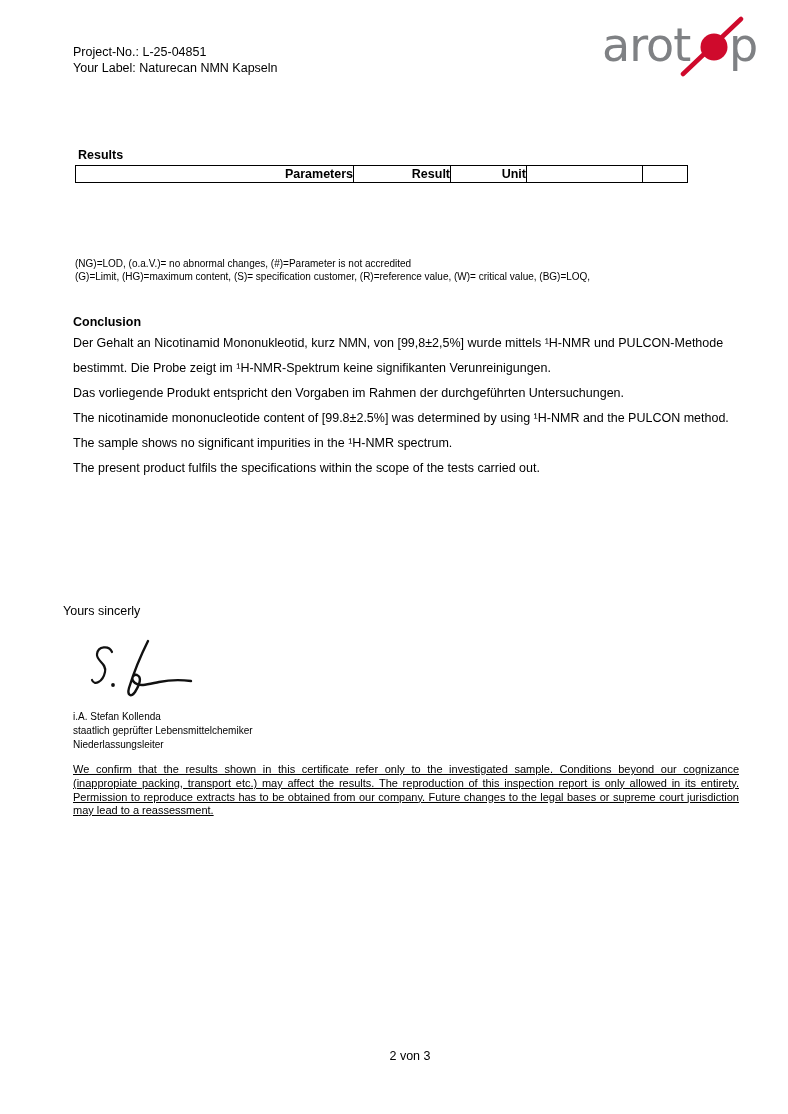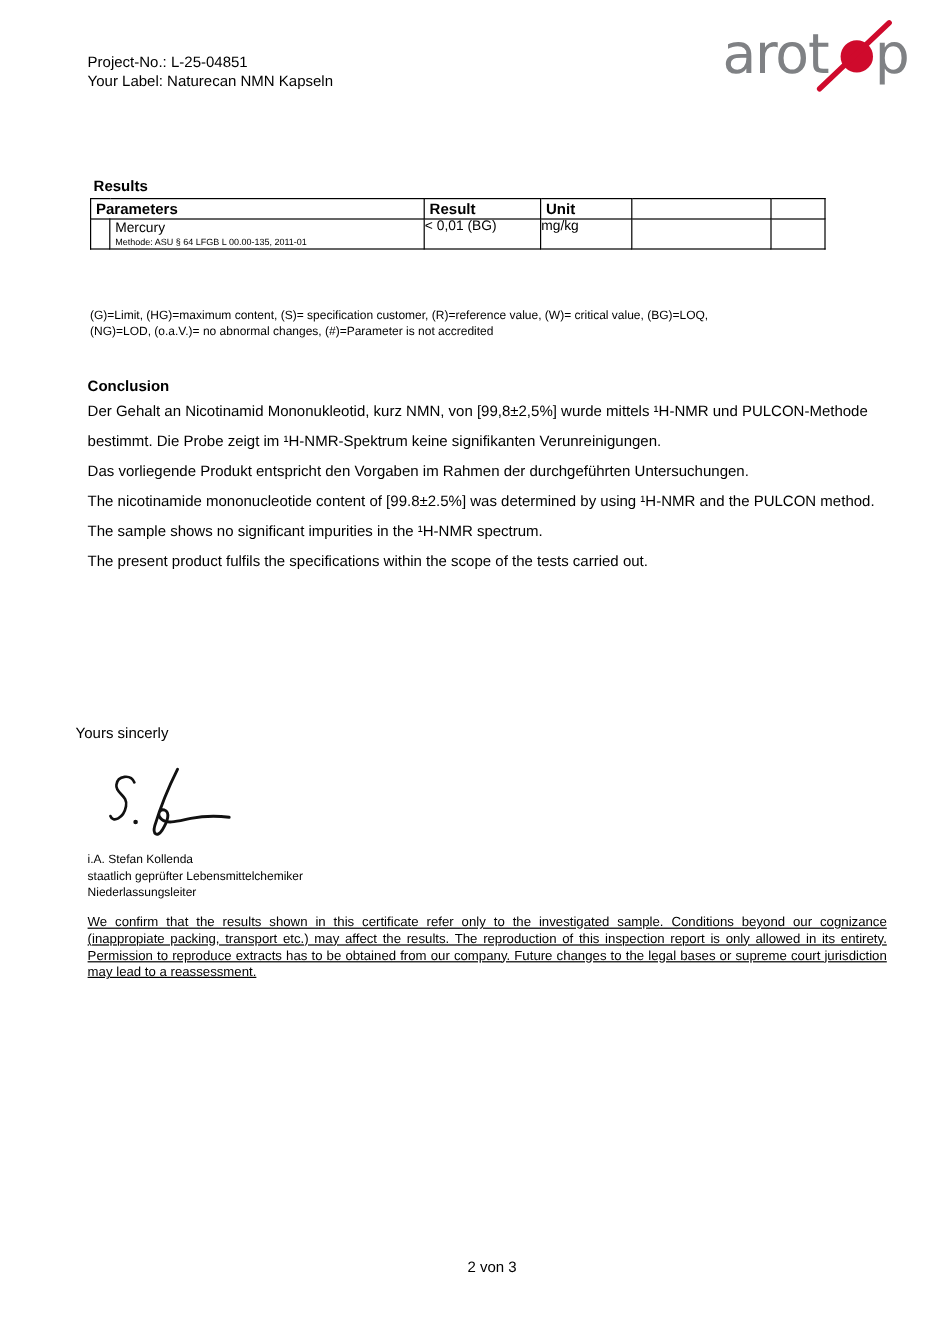--- a/index.html
+++ b/index.html
@@ -19,21 +19,21 @@
   .results-heading { position: absolute; left: 78px; top: 148px; font-size: 12.5px; font-weight: bold; }
 
   table.results-table {
     position: absolute; left: 75px; top: 165px;
     width: 612px; border-collapse: collapse; table-layout: fixed;
   }
   table.results-table th, table.results-table td {
     border: 1px solid #000; padding: 0; vertical-align: top; overflow: hidden;
   }
   table.results-table thead tr { height: 17px; }
-  table.results-table thead th { font-size: 12.5px; font-weight: bold; text-align: left; padding: 1px 0 0 4px; }
+  table.results-table thead th { font-size: 12.5px; font-weight: bold; text-align: right; padding: 1px 0 0 4px; }
   table.results-table tbody tr { height: 25px; }
   .param-name   { font-size: 11.5px; padding: 1px 0 0 4px; line-height: 13px; }
   .param-method { font-size: 7.5px;  padding: 1px 0 0 4px; line-height: 8px; white-space: nowrap; }
   .cell-result, .cell-unit { font-size: 11.5px; padding: 2px 0 0 6px; }
 
   .legend { position: absolute; left: 75px; top: 258px; font-size: 10px; line-height: 12.6px; width: 640px; }
 
   .conclusion-heading { position: absolute; left: 73px; top: 315px; font-size: 12.5px; font-weight: bold; }
   .conclusion-body { position: absolute; left: 73px; top: 331px; width: 662px; font-size: 12.5px; }
   .conclusion-body p { margin: 0; line-height: 25px; }
@@ -83,37 +83,26 @@
   <thead>
     <tr>
       <th colspan="2">Parameters</th>
       <th>Result</th>
       <th>Unit</th>
       <th></th>
       <th></th>
     </tr>
   </thead>
   <tbody>
-    <tr>
-      <td></td>
-      <td>
-        <div class="param-name">Mercury</div>
-        <div class="param-method">Methode: ASU § 64 LFGB L 00.00-135, 2011-01</div>
-      </td>
-      <td class="cell-result">&lt; 0,01 (BG)</td>
-      <td class="cell-unit">mg/kg</td>
-      <td></td>
-      <td></td>
-    </tr>
   </tbody>
 </table>
 
 <div class="legend">
+  <div>(NG)=LOD, (o.a.V.)= no abnormal changes, (#)=Parameter is not accredited</div>
   <div>(G)=Limit, (HG)=maximum content, (S)= specification customer, (R)=reference value, (W)= critical value, (BG)=LOQ,</div>
-  <div>(NG)=LOD, (o.a.V.)= no abnormal changes, (#)=Parameter is not accredited</div>
 </div>
 
 <div class="conclusion-heading">Conclusion</div>
 <div class="conclusion-body">
   <p class="p-de-1">Der Gehalt an Nicotinamid Mononukleotid, kurz NMN, von [99,8±2,5%] wurde mittels ¹H-NMR und PULCON-Methode bestimmt. Die Probe zeigt im ¹H-NMR-Spektrum keine signifikanten Verunreinigungen.</p>
   <p class="p-de-2">Das vorliegende Produkt entspricht den Vorgaben im Rahmen der durchgeführten Untersuchungen.</p>
   <p class="p-en-1">The nicotinamide mononucleotide content of [99.8±2.5%] was determined by using ¹H-NMR and the PULCON method. The sample shows no significant impurities in the ¹H-NMR spectrum.</p>
   <p class="p-en-2">The present product fulfils the specifications within the scope of the tests carried out.</p>
 </div>
 

